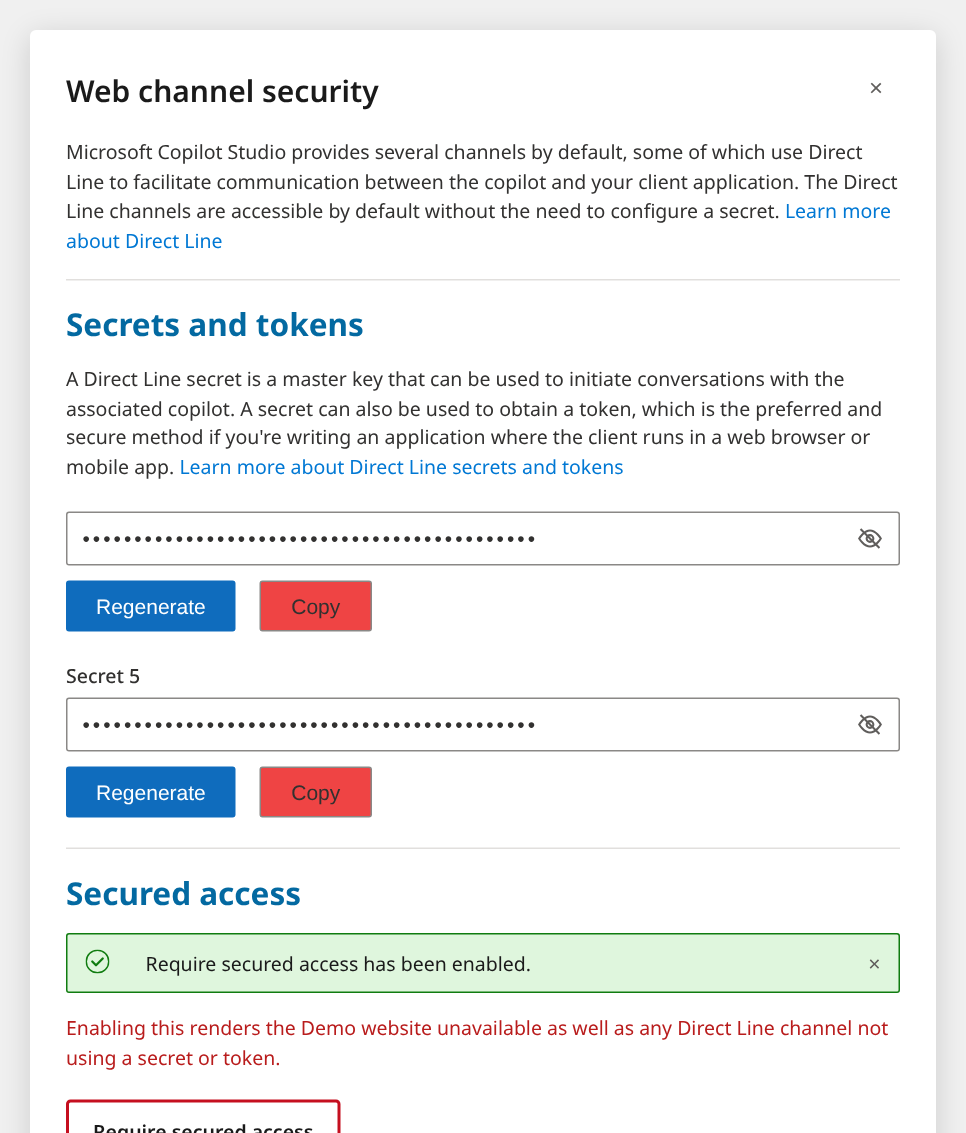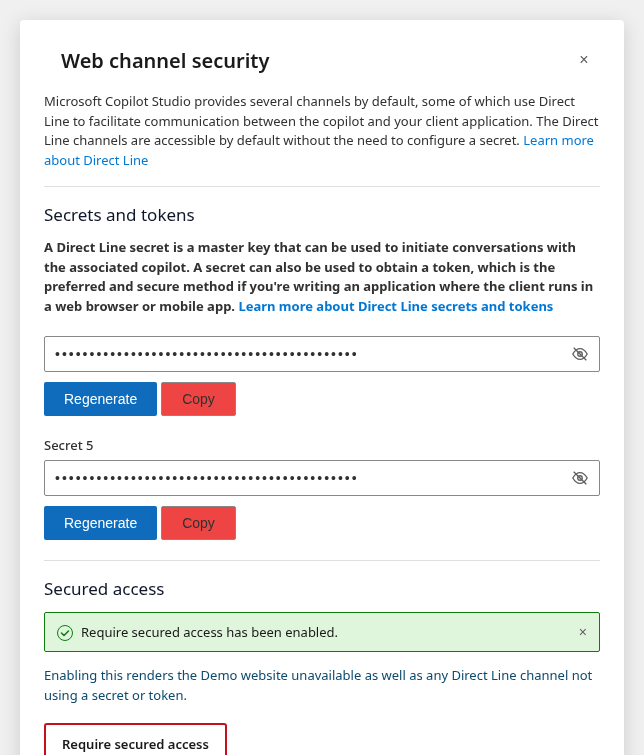--- a/index.html
+++ b/index.html
@@ -20,21 +20,20 @@
       box-shadow: 0 4px 20px rgba(0,0,0,0.15);
       padding: 24px 24px 32px 24px;
       position: relative;
       overflow: hidden;
     }
     .modal-header {
       display: flex;
       align-items: center;
       justify-content: space-between;
       margin-bottom: 16px;
-      margin-left: 17px;
     }
     .modal-title {
       font-size: 20px;
       font-weight: 600;
       color: #1a1a1a;
     }
     .close-btn {
       background: none;
       border: none;
       cursor: pointer;
@@ -56,31 +55,30 @@
     .link {
       color: #0078d4;
       text-decoration: none;
     }
     .divider {
       border: none;
       border-top: 1px solid #e1dfdd;
       margin: 16px 0;
     }
     .section-title {
-      font-size: 17px;
-      font-weight: 400;
-      color: #0f172a;
+      font-size: 21px;
+      font-weight: 700;
+      color: #0369a1;
       margin-bottom: 12px;
     }
     .section-desc {
       font-size: 13px;
       color: #323130;
       line-height: 1.5;
       margin-bottom: 20px;
-      font-weight: bold;
     }
     .field-label {
       font-size: 13px;
       font-weight: 500;
       color: #323130;
       margin-bottom: 6px;
     }
     .secret-input-row {
       display: flex;
       align-items: center;
@@ -105,21 +103,21 @@
       background: none;
       border: none;
       cursor: pointer;
       padding: 0 10px;
       color: #605e5c;
       display: flex;
       align-items: center;
     }
     .btn-row {
       display: flex;
-      gap: 4px;
+      gap: 16px;
       margin-bottom: 20px;
     }
     .btn-primary {
       background: #0f6cbd;
       color: #ffffff;
       border: none;
       border-radius: 2px;
       padding: 6px 20px;
       font-size: 14px;
       font-weight: 500;
@@ -145,43 +143,43 @@
       align-items: center;
       justify-content: space-between;
       background: #dff6dd;
       border: 1px solid #107c10;
       border-radius: 2px;
       padding: 10px 12px;
       margin-bottom: 14px;
     }
     .success-banner-left {
       display: flex;
-      align-items: flex-end;
-      gap: 8px;
+      align-items: flex-start;
+      gap: 24px;
       font-size: 13px;
       color: #1a1a1a;
     }
     .success-icon {
       color: #107c10;
       font-size: 16px;
       display: flex;
       align-items: center;
     }
     .banner-close {
       background: none;
       border: none;
       cursor: pointer;
       color: #605e5c;
       font-size: 14px;
       display: flex;
       align-items: center;
     }
     .secured-desc {
       font-size: 13px;
-      color: #0c4a6e;
+      color: #b91c1c;
       line-height: 1.5;
       margin-bottom: 18px;
     }
     .require-access-box {
       border: 2px solid #c50f1f;
       border-radius: 3px;
       display: inline-block;
       padding: 10px 16px;
     }
     .require-access-label {

